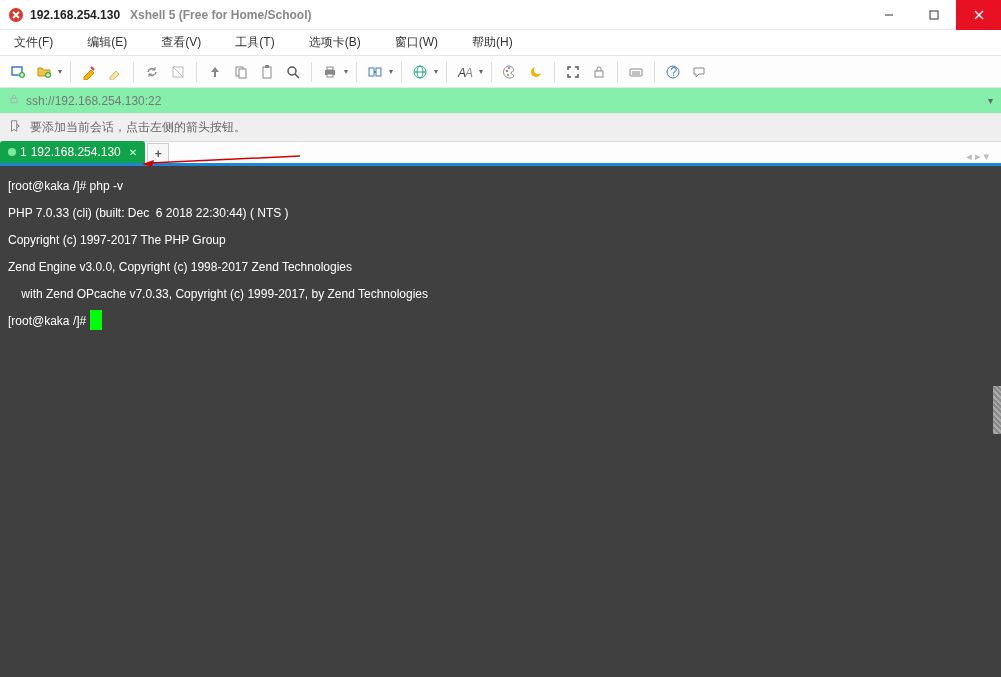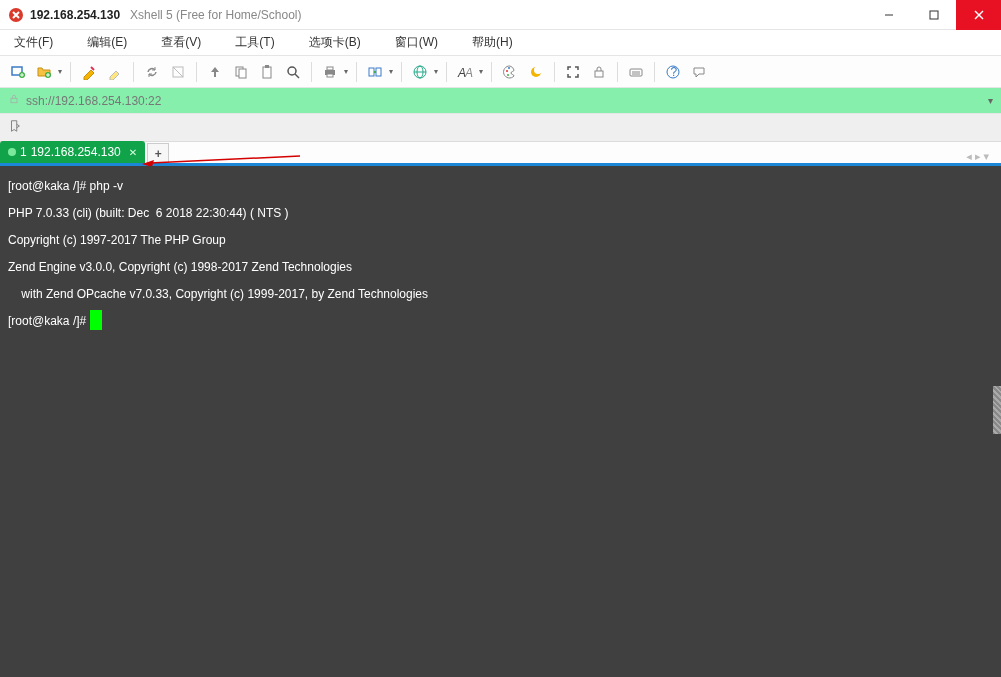--- a/index.html
+++ b/index.html
@@ -2,21 +2,21 @@
 <html><head>
 <meta charset="utf-8">
 <style>
   * { margin:0; padding:0; box-sizing:border-box; font-family:"Microsoft YaHei","Segoe UI",sans-serif; font-size:12px; }
   body { background:#fff; width:1001px; height:677px; overflow:hidden; position:relative; }
 
   
   .titlebar { height:30px; background:#fff; display:flex; align-items:center; padding:0 0 0 8px; border-bottom:1px solid #e5e5e5; }
   .titlebar .appicon { width:16px; height:16px; margin-right:6px; }
   .titlebar .host { font-weight:bold; color:#222; }
-  .titlebar .subtitle { color:#888; margin-left:10px; }
+  .titlebar .subtitle { color:#888; margin-left:10px;font-weight:bold; }
   .titlebar .spacer { flex:1; }
   .winbtn { width:45px; height:30px; display:flex; align-items:center; justify-content:center; color:#555; }
   .winbtn.close { background:#e81123; color:#fff; }
 
   
   .menubar { height:26px; display:flex; align-items:center; padding:0 6px; gap:18px; border-bottom:1px solid #e5e5e5; }
   .menubar .menuitem { padding:3px 8px; color:#333; }
 
   
   .toolbar { height:32px; display:flex; align-items:center; padding:0 6px; gap:2px; border-bottom:1px solid #e5e5e5; background:#fdfdfd; }
@@ -250,20 +250,21 @@
       </svg></span>
   <span>ssh://192.168.254.130:22</span>
   <span class="chev">▾</span>
 </div>
 
 <div class="hintbar">
   <span><svg width="14" height="14" viewBox="0 0 16 16">
         <path d="M4 2h6v12l-3-2-3 2z" fill="none" stroke="#777"></path>
         <path d="M10 6l3 2-3 2" fill="none" stroke="#777"></path>
       </svg></span>
+  <span>要添加当前会话，点击左侧的箭头按钮。</span>
 </div>
 
 <div class="tabstrip">
   <div class="sesstab">
     <span class="tabdot"></span>
     <span>1</span>
     <span>192.168.254.130</span>
     <span class="tabclose">✕</span>
   </div>
   <div class="addtab">+</div>

